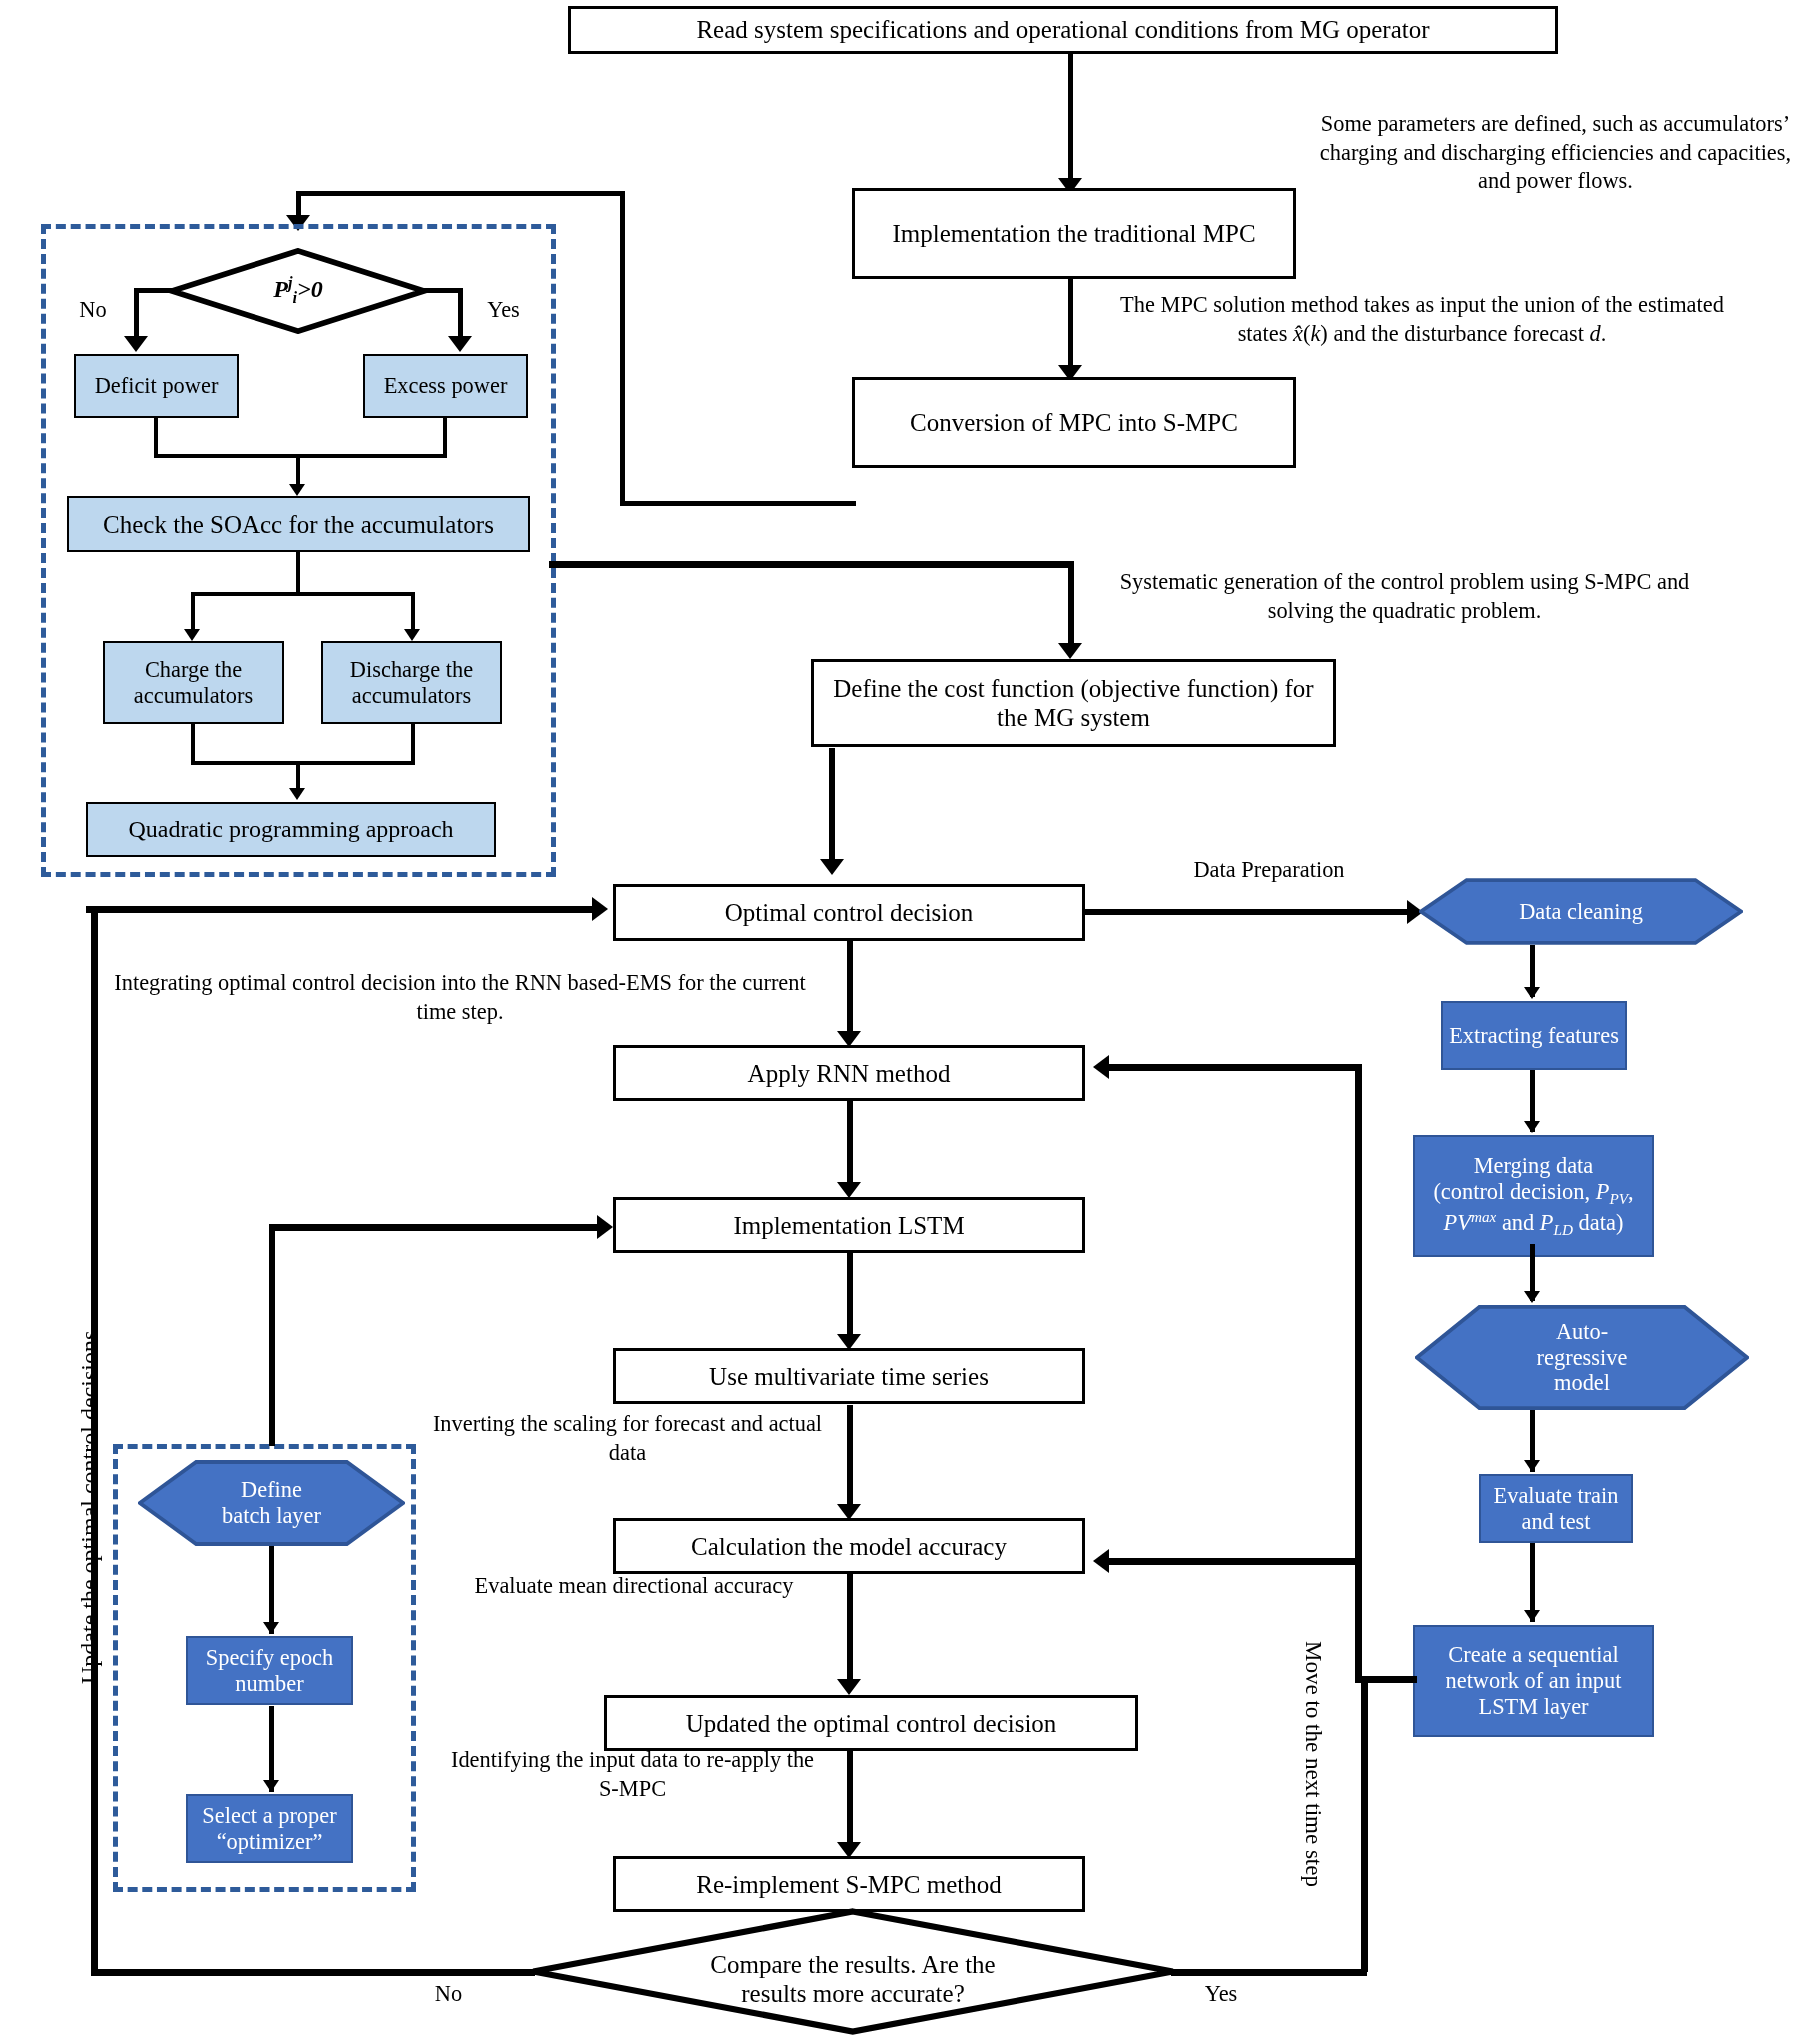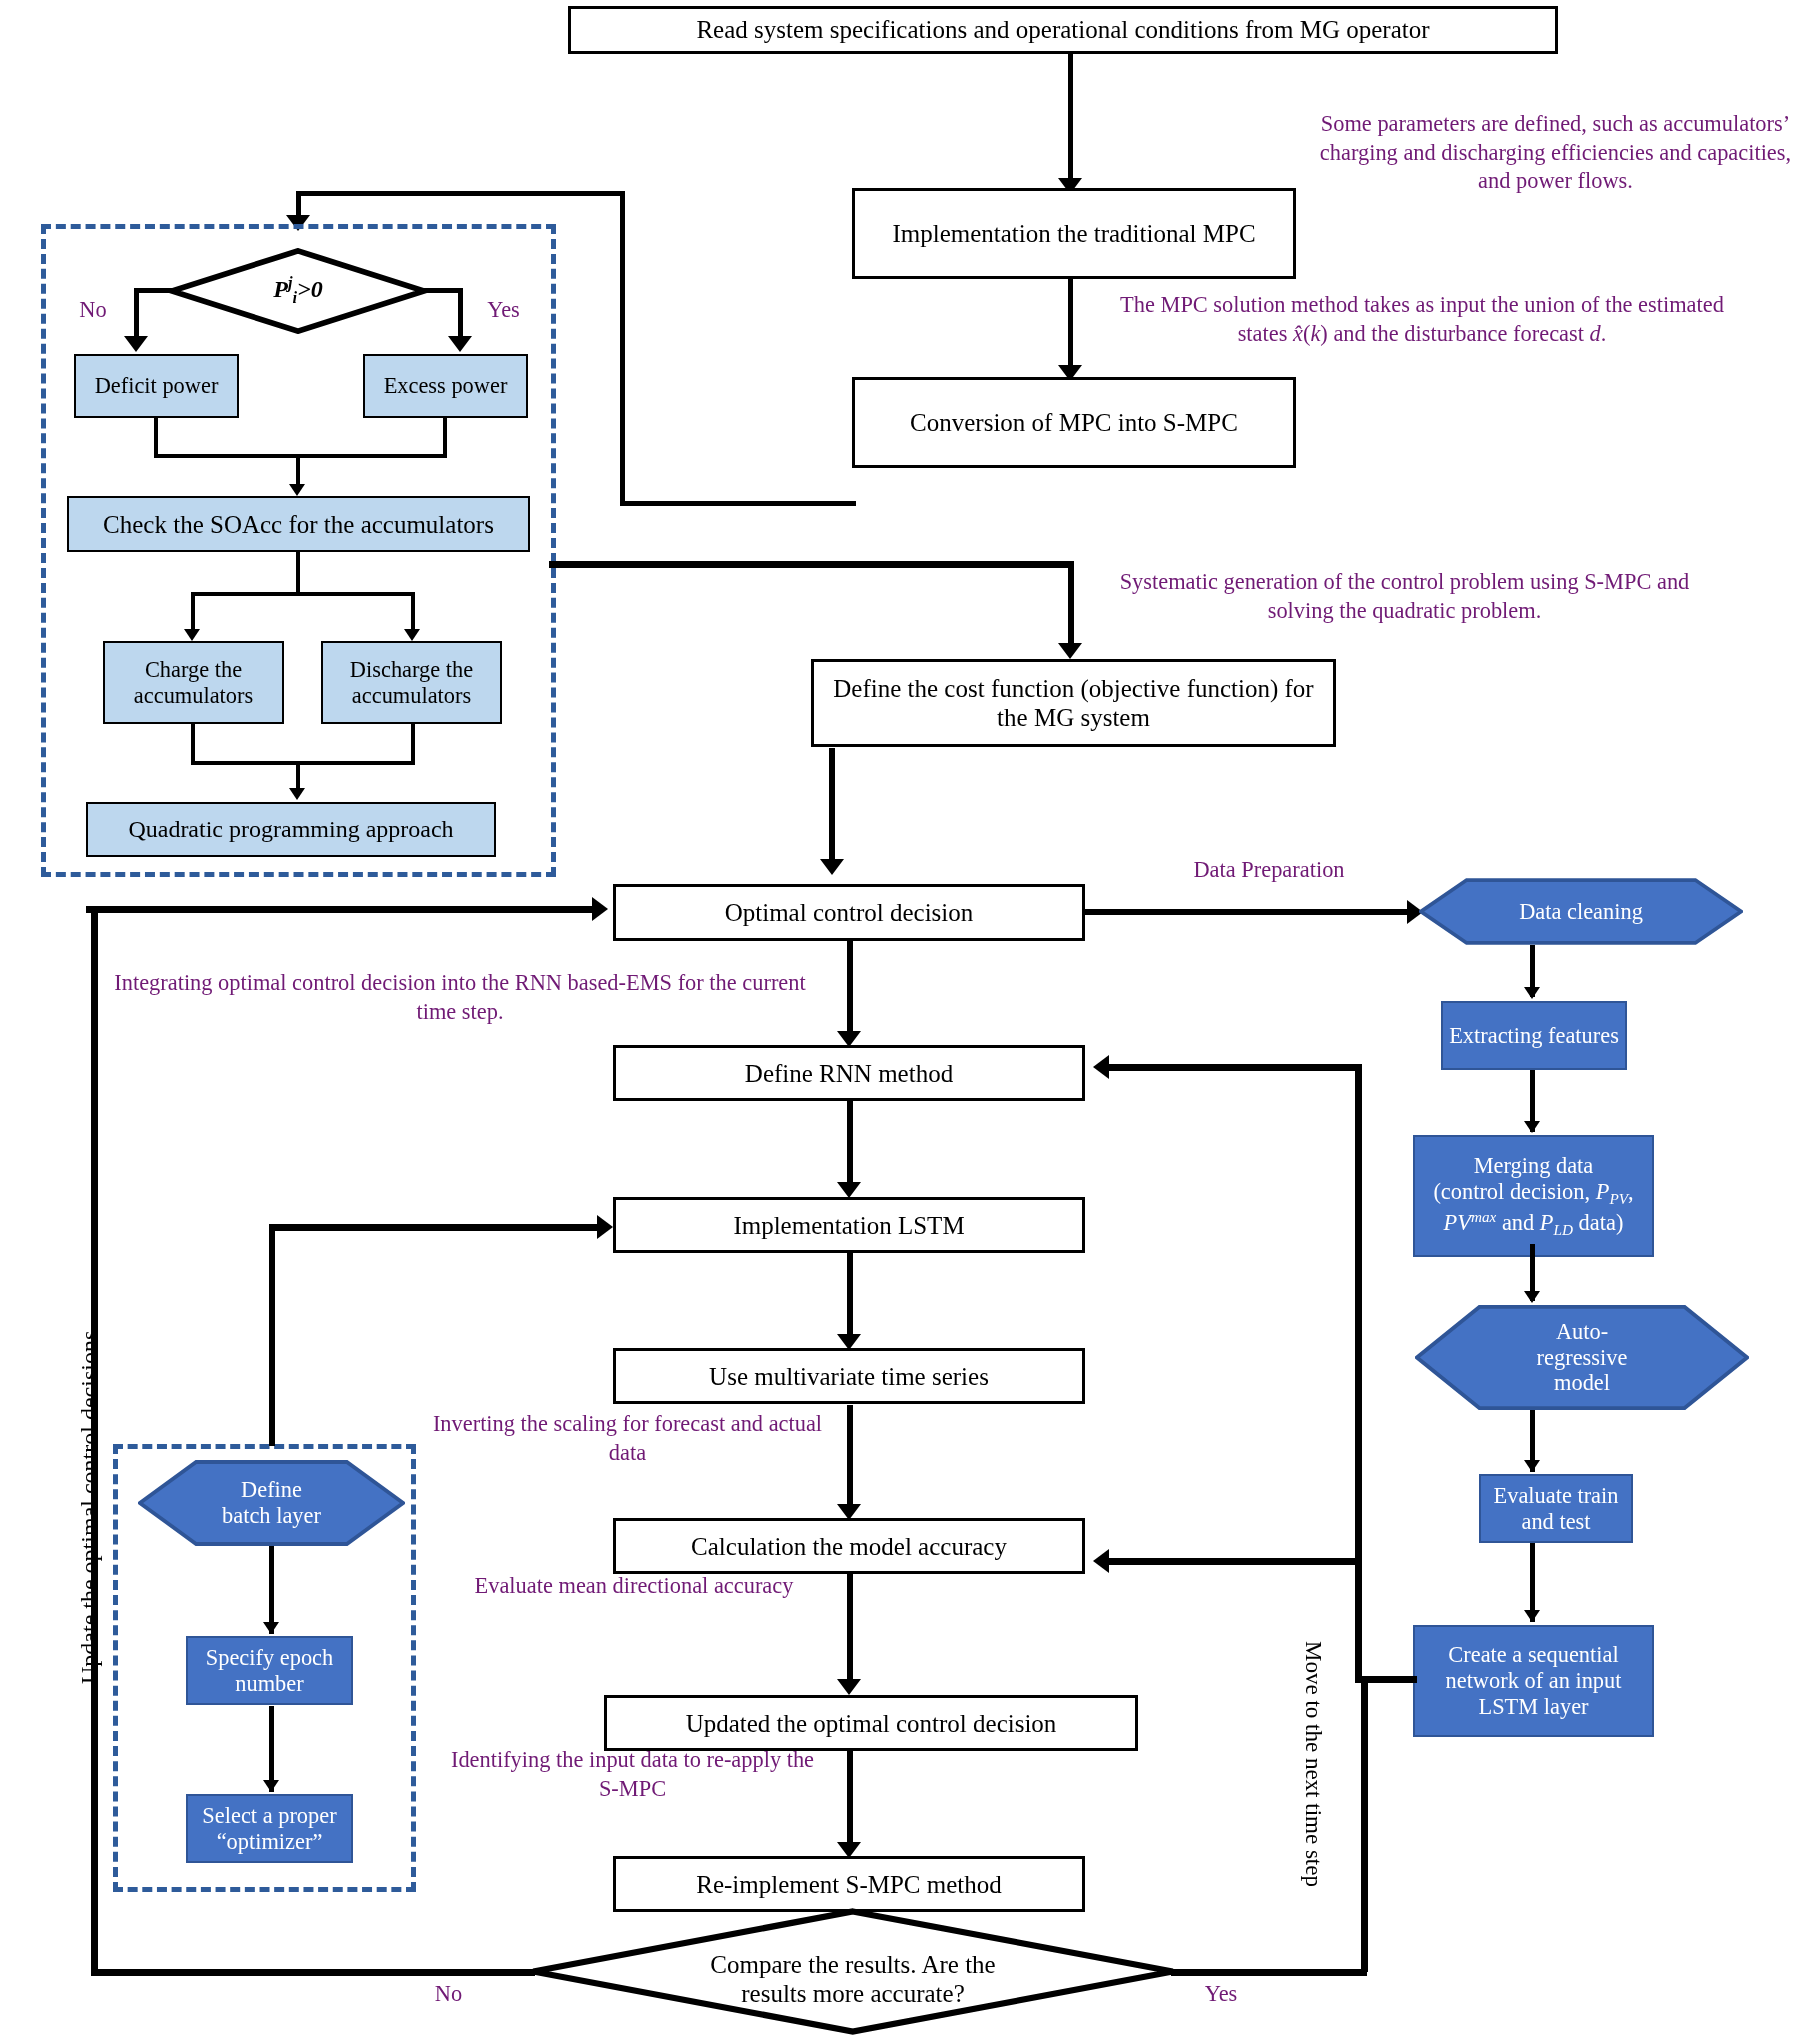--- a/index.html
+++ b/index.html
@@ -17,21 +17,21 @@
   .hexlabel{position:absolute;left:0;top:0;width:100%;height:100%;display:flex;
             align-items:center;justify-content:center;text-align:center;color:#fff;
             font-size:22.4px;line-height:1.15;}
   .diamondwrap{position:absolute;}
   .diamondwrap svg{position:absolute;left:0;top:0;}
   .dialabel{position:absolute;left:0;top:0;width:100%;height:100%;display:flex;
             align-items:center;justify-content:center;text-align:center;color:#000;
             font-size:25px;line-height:1.15;}
 
   
-  .anno{position:absolute;color:#701a75;font-size:22.4px;line-height:1.28;text-align:center;}
+  .anno{position:absolute;color:#000000;font-size:22.4px;line-height:1.28;text-align:center;}
   .vtext{position:absolute;color:#000;font-size:24px;white-space:nowrap;
          transform-origin:0 0;}
 
   
   .dashgroup{position:absolute;border:5.2px dashed #2E5B9A;box-sizing:border-box;background:transparent;}
 
   
   .ln{position:absolute;background:#000;}
   .arw{position:absolute;width:0;height:0;}
   .arw.down{border-left:12.4px solid transparent;border-right:12.4px solid transparent;border-top:16px solid #000;}
@@ -196,21 +196,21 @@
 
   <div class="ln" style="left:1107px;top:1558px;width:253px;height:6.7px;"></div>
   <div class="arw left" style="left:1093px;top:1549px;"></div>
   <div class="ln" style="left:1355px;top:1558px;width:6.7px;height:124px;"></div>
 
   <div class="anno" style="left:95px;top:969px;width:730px;">Integrating optimal control decision into the RNN based-EMS for the current time step.</div>
 
   <div class="ln" style="left:847px;top:941px;width:6.2px;height:95px;"></div>
   <div class="arw down" style="left:837px;top:1031px;"></div>
 
-  <div class="node proc" style="left:613px;top:1045px;width:472px;height:56px;">Define RNN method</div>
+  <div class="node proc" style="left:613px;top:1045px;width:472px;height:56px;">Apply RNN method</div>
 
   <div class="ln" style="left:847px;top:1101px;width:6.2px;height:86px;"></div>
   <div class="arw down" style="left:837px;top:1182px;"></div>
 
   <div class="node proc" style="left:613px;top:1197px;width:472px;height:56px;">Implementation LSTM</div>
 
   <div class="ln" style="left:847px;top:1253px;width:6.2px;height:86px;"></div>
   <div class="arw down" style="left:837px;top:1334px;"></div>
 
   <div class="node proc" style="left:613px;top:1348px;width:472px;height:56px;">Use multivariate time series</div>

